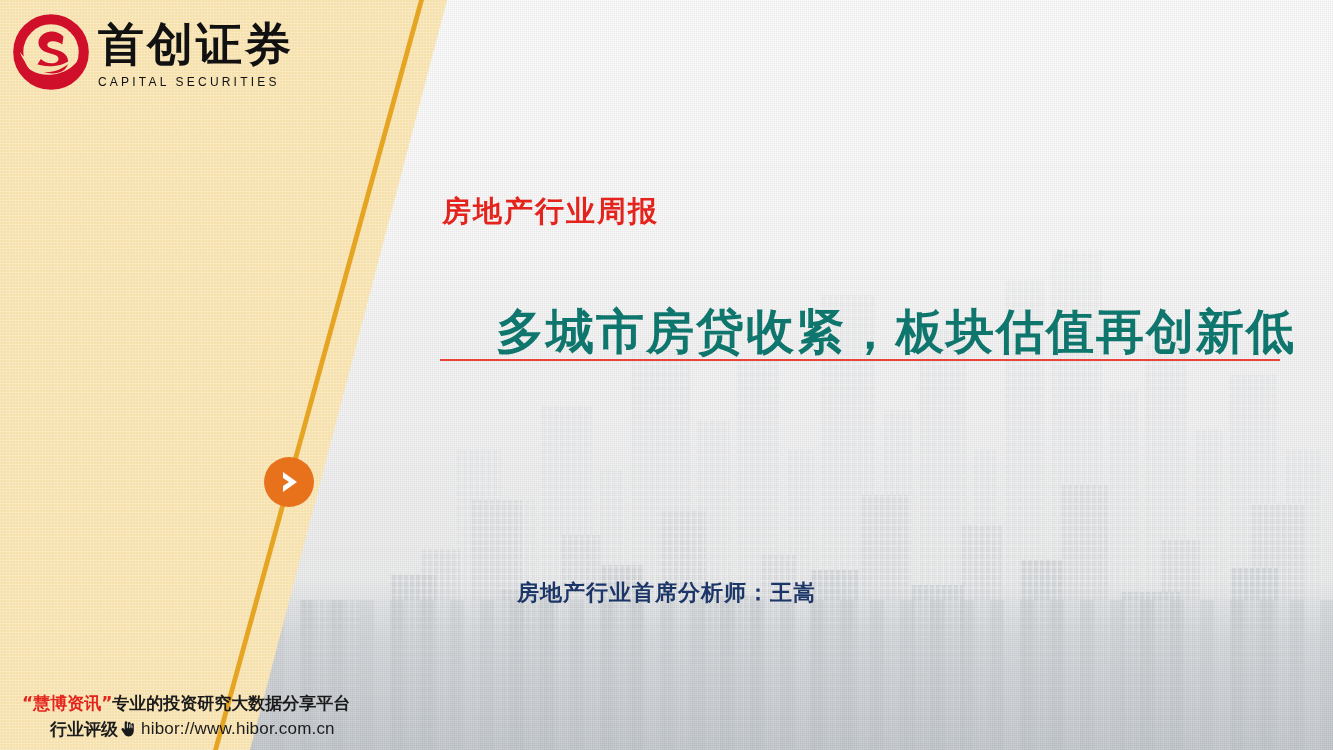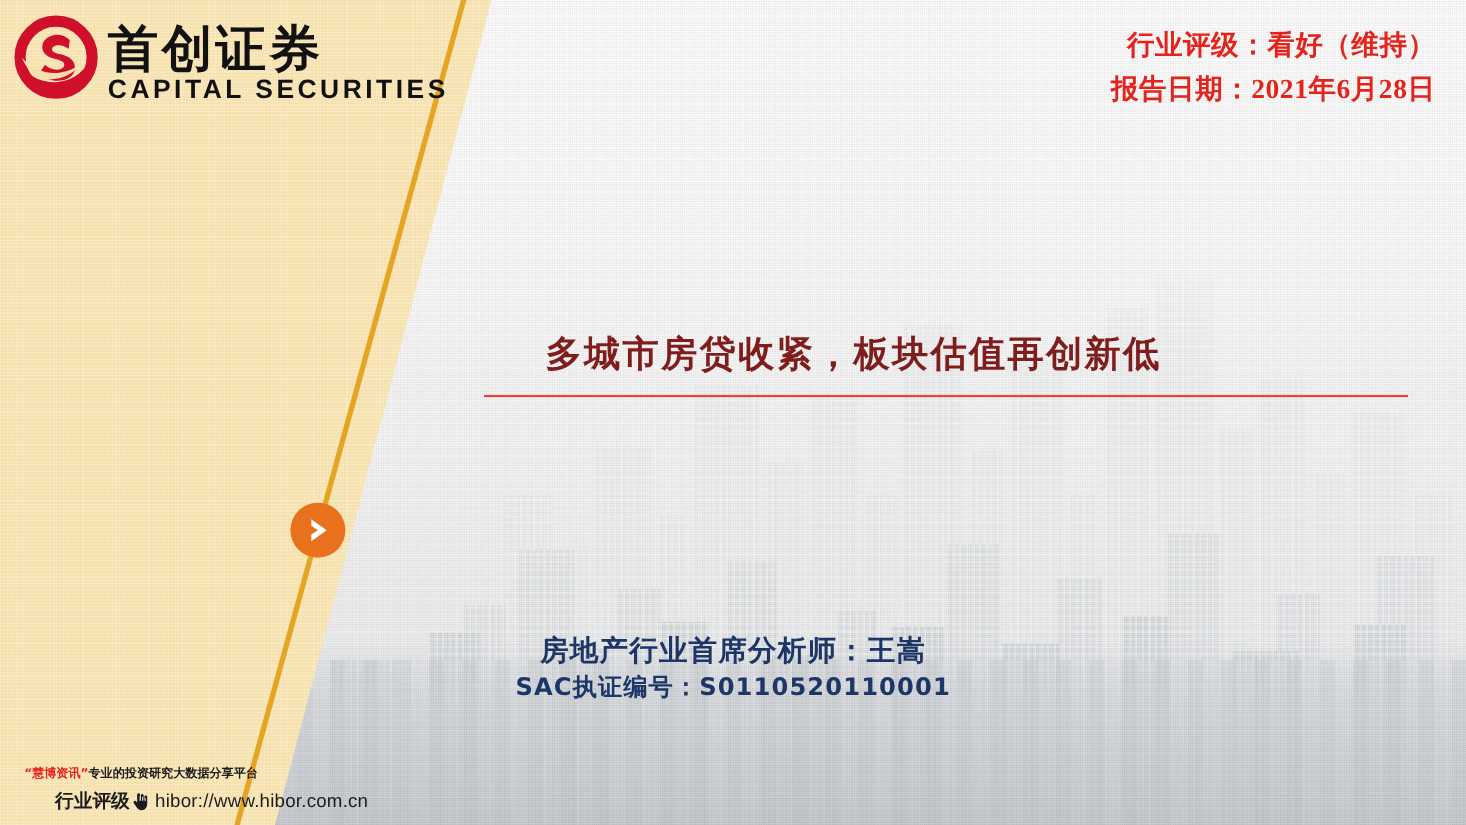--- a/index.html
+++ b/index.html
@@ -91,56 +91,56 @@
   
   .logo-wrap{position:absolute;left:12px;top:12px;display:flex;align-items:flex-start;}
   .logo-mark{width:78px;height:80px;flex:none;}
   .logo-text{margin-left:8px;padding-top:6px;}
   .logo-cn{
     font-family:"DejaVu Sans","Liberation Sans",sans-serif;
     font-size:46px;font-weight:bold;color:#111;letter-spacing:3px;line-height:52px;
   }
   .logo-en{
     font-family:"Liberation Sans",sans-serif;
-    font-size:24px;font-weight:bold;color:#111;letter-spacing:3.2px;line-height:24px;
+    font-size:12px;font-weight:normal;color:#111;letter-spacing:3.2px;line-height:24px;
   }
 
   
   .kicker{
     position:absolute;left:442px;top:192px;
     color:#e3231c;font-weight:bold;font-size:29px;letter-spacing:2px;
     font-family:"DejaVu Sans","Liberation Sans",sans-serif;
   }
 
   
   .main-title{
     position:absolute;left:496px;top:300px;
-    color:#7f1d1d;font-weight:bold;font-size:33px;letter-spacing:2px;
+    color:#0f766e;font-weight:bold;font-size:48px;letter-spacing:2px;
     font-family:"DejaVu Sans","Liberation Sans",sans-serif;
     white-space:nowrap;
   }
   .title-rule{
     position:absolute;left:440px;top:359px;width:840px;height:2px;background:#e8443c;
   }
 
   
   .analyst{
     position:absolute;left:0;right:0;top:576px;text-align:center;
     color:#1d3668;
     font-family:"DejaVu Sans","Liberation Sans",sans-serif;
   }
-  .analyst .a1{font-size:26px;font-weight:bold;letter-spacing:1px;line-height:33px;}
+  .analyst .a1{font-size:22px;font-weight:bold;letter-spacing:1px;line-height:33px;}
   .analyst .a2{font-size:22px;font-weight:bold;letter-spacing:1px;line-height:33px;}
 
   
   .footer{
     position:absolute;left:22px;bottom:8px;
     font-family:"DejaVu Sans","Liberation Sans",sans-serif;
   }
-  .f1{font-size:11px;font-weight:bold;color:#1b1b1b;line-height:26px;white-space:nowrap;}
+  .f1{font-size:17px;font-weight:bold;color:#1b1b1b;line-height:26px;white-space:nowrap;}
   .f1 .hb{color:#e3231c;}
   .f2{font-size:17px;font-weight:bold;color:#1b1b1b;line-height:26px;white-space:nowrap;
       display:flex;align-items:center;padding-left:28px;}
   .f2 .hand{display:inline-block;width:20px;height:20px;margin:0 2px 0 1px;}
   .f2 .url{font-family:"Liberation Sans",sans-serif;font-weight:normal;font-size:17px;color:#1b1b1b;letter-spacing:.2px;}
 </style>
 </head>
 <body>
 
 <div id="page">
@@ -292,31 +292,27 @@
         <path d="M7 56c9 16 27 25 45 23 14-1.6 26-8.6 33-19-4 18-21 31-41 31C22 91 7 76 7 56z" fill="#d0102b"></path>
         <path d="M10 50c10 13 27 20 44 18 11-1.3 20-5.8 26-12-7 12-22 20-38 20-14 0-26-10-32-26z" fill="#f6e0ab"></path>
       </svg>
     </div>
     <div class="logo-text">
       <div class="logo-cn">首创证券</div>
       <div class="logo-en">CAPITAL SECURITIES</div>
     </div>
   </div>
 
-  <div class="hdr-right">
-    <div class="ln">行业评级：看好（维持）</div>
-    <div class="ln">报告日期：2021年6月28日</div>
-  </div>
-
+
+  <div class="kicker">房地产行业周报</div>
   <div class="main-title">多城市房贷收紧，板块估值再创新低</div>
   <div class="title-rule"></div>
 
   <div class="analyst">
     <div class="a1">房地产行业首席分析师：王嵩</div>
-    <div class="a2">SAC执证编号：S0110520110001</div>
   </div>
 
   <div class="footer">
     <div class="f1">
       <span class="hb">“慧博资讯”</span><span>专业的投资研究大数据分享平台</span>
     </div>
     <div class="f2">
       <span>行业评级</span>
       <span class="hand">
         <svg viewBox="0 0 20 20" width="20" height="20" aria-hidden="true">

